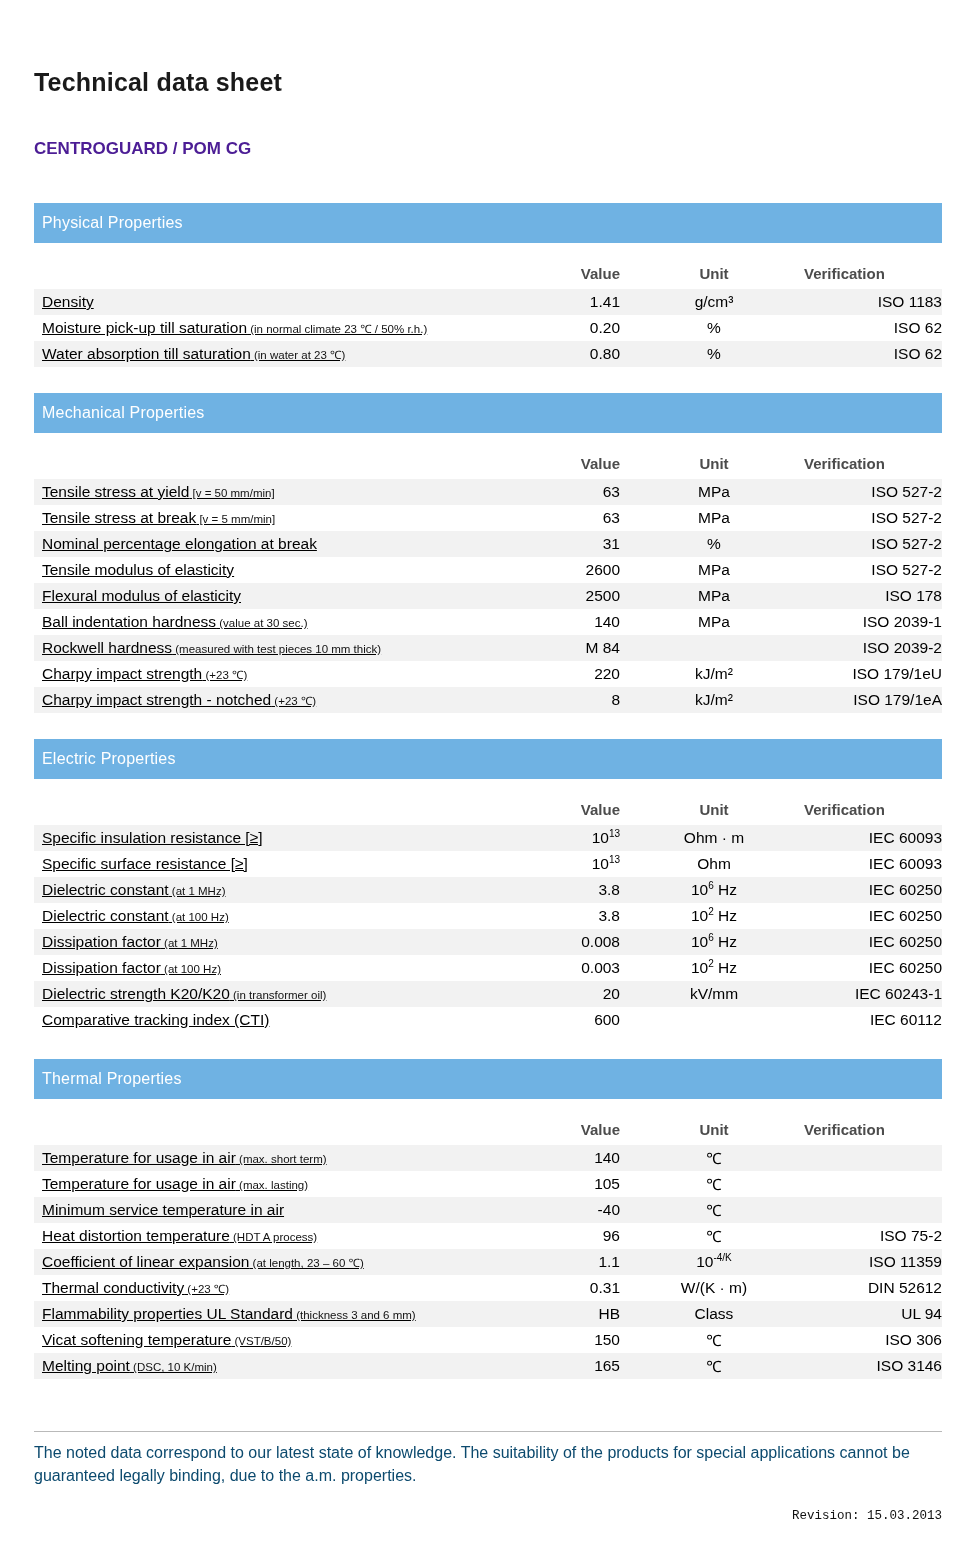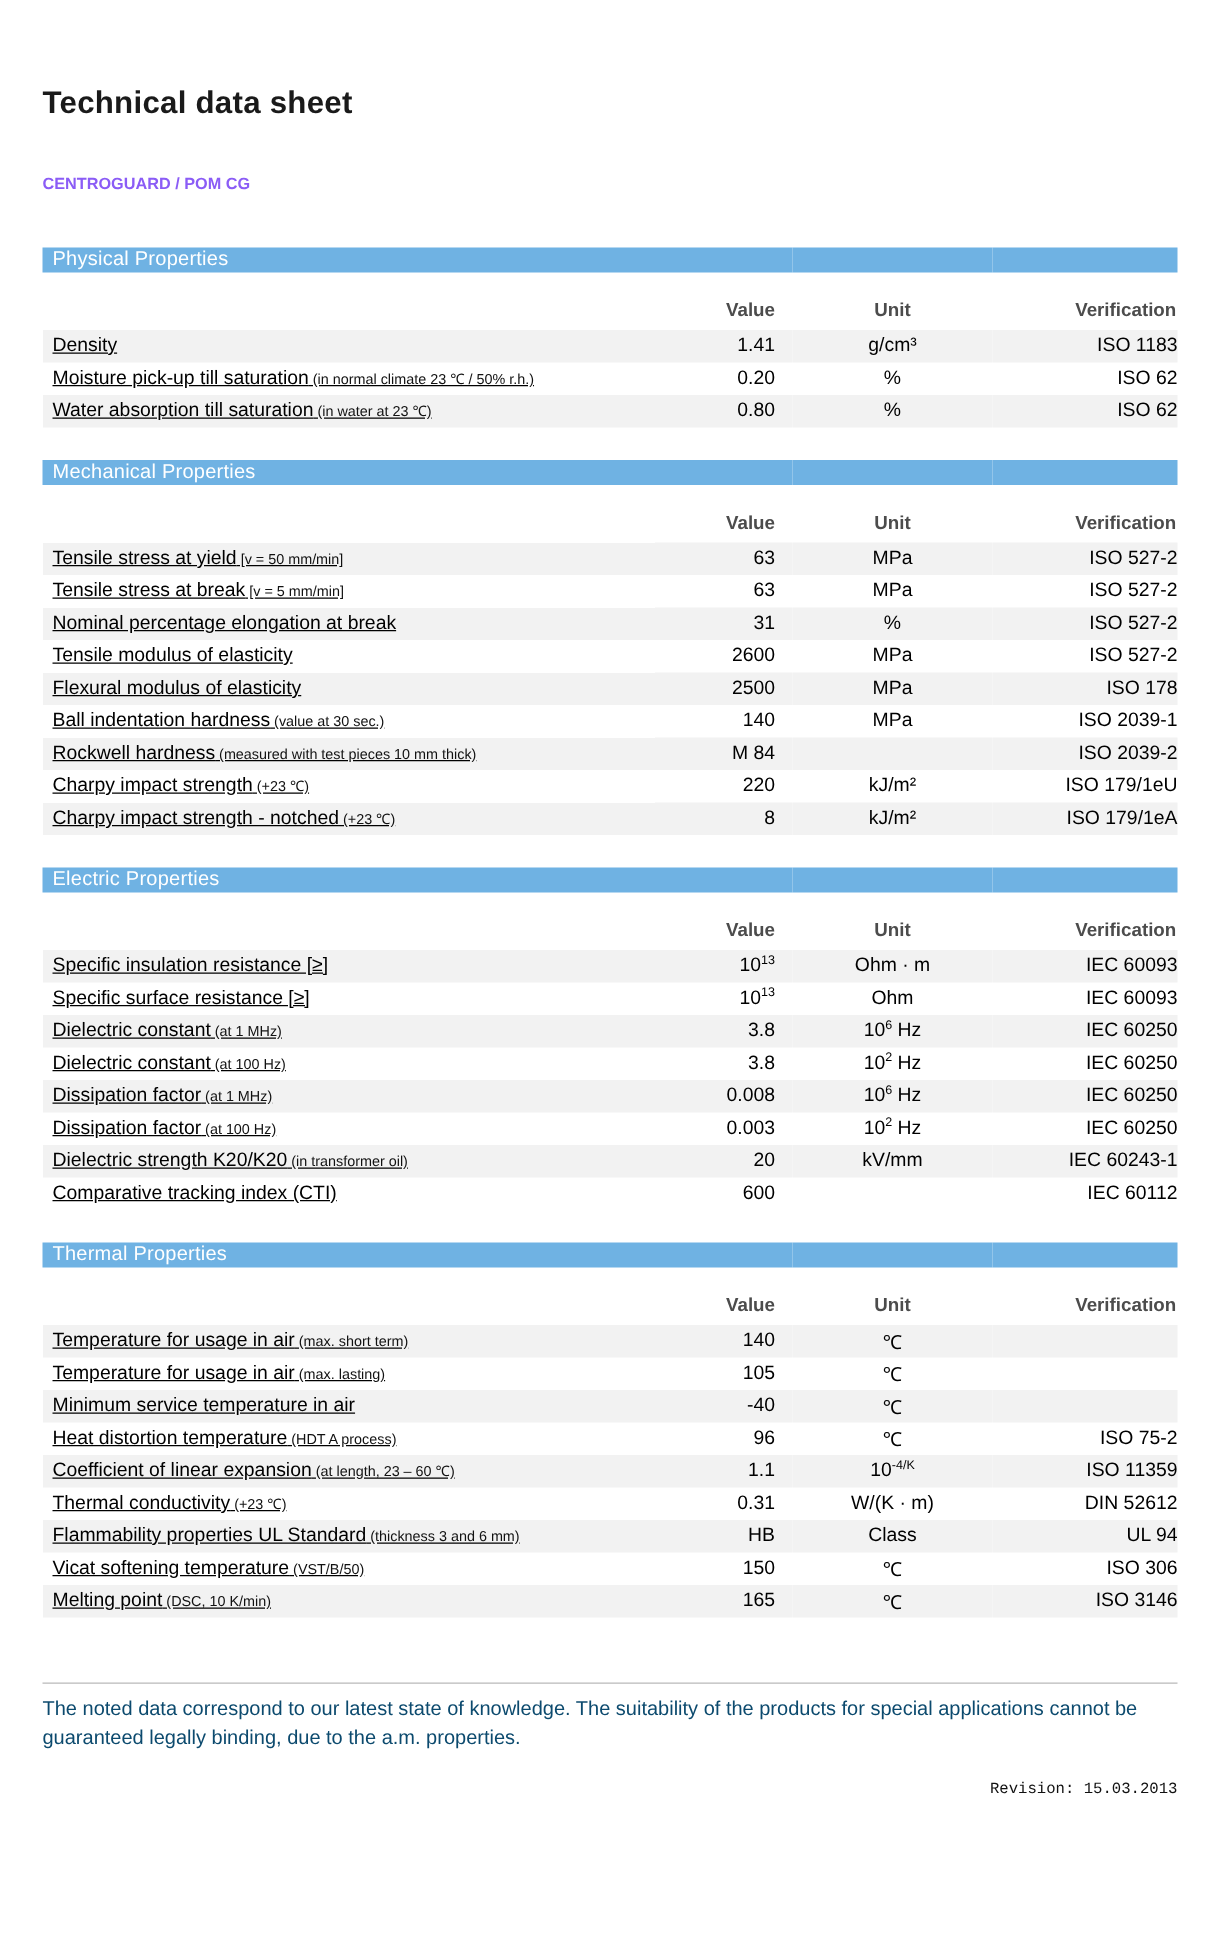--- a/index.html
+++ b/index.html
@@ -23,43 +23,43 @@
     margin-top: 44px;
   }
   .doc-title {
     font-size: 25px;
     font-weight: bold;
     letter-spacing: 0.2px;
     margin: 6px 0 0 0;
     color: #1a1a1a;
   }
   .doc-subtitle {
-    font-size: 13px;
+    font-size: 17px;
     font-weight: bold;
     margin: 42px 0 0 0;
-    color: #8b5cf6;
+    color: #4c1d95;
   }
 
   table.props {
     width: 908px;
     border-collapse: collapse;
     table-layout: fixed;
     margin: 0;
   }
   table.props col.c-name  { width: 490px; }
   table.props col.c-value { width: 110px; }
   table.props col.c-unit  { width: 160px; }
   table.props col.c-verif { width: 148px; }
 
   .section-spacer { height: 26px; }
   .section-spacer.first { height: 44px; }
 
   tr.section-header td {
     background: #6fb2e3;
-    height: 20px;
+    height: 40px;
     padding: 0;
     vertical-align: middle;
   }
   tr.section-header td.sh-title {
     color: #ffffff;
     font-size: 16px;
     padding-left: 8px;
     letter-spacing: 0.2px;
   }
   .sh-cell { background: #6fb2e3; }
@@ -67,21 +67,21 @@
   tr.col-header td {
     height: 46px;
     vertical-align: bottom;
     padding-bottom: 7px;
     color: #4c4c4c;
     font-weight: bold;
     font-size: 15px;
   }
   tr.col-header td.v { text-align: right; padding-right: 14px; }
   tr.col-header td.u { text-align: center; }
-  tr.col-header td.ver { text-align: right; padding-left: 10px; }
+  tr.col-header td.ver { text-align: left; padding-left: 10px; }
 
   tr.data-row td {
     height: 26px;
     font-size: 15.5px;
     padding: 0;
     vertical-align: middle;
     border: 0;
   }
   tr.data-row.alt td { background: #f2f2f2; }
   tr.data-row td.name {

